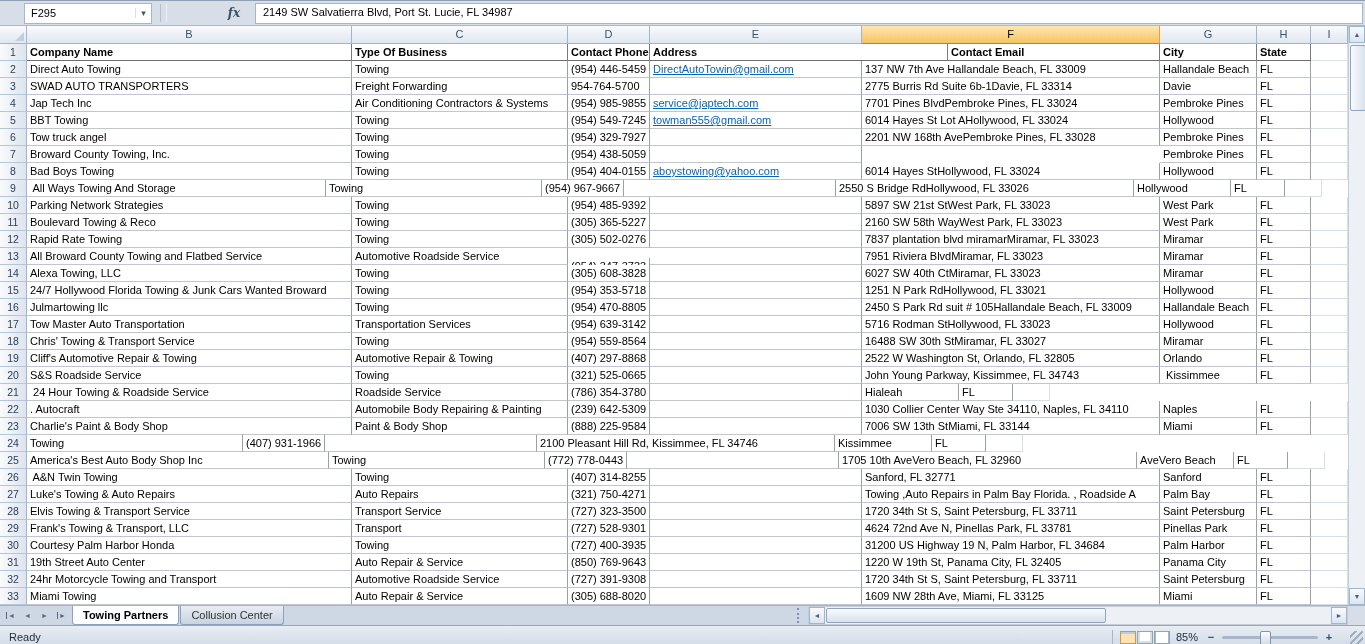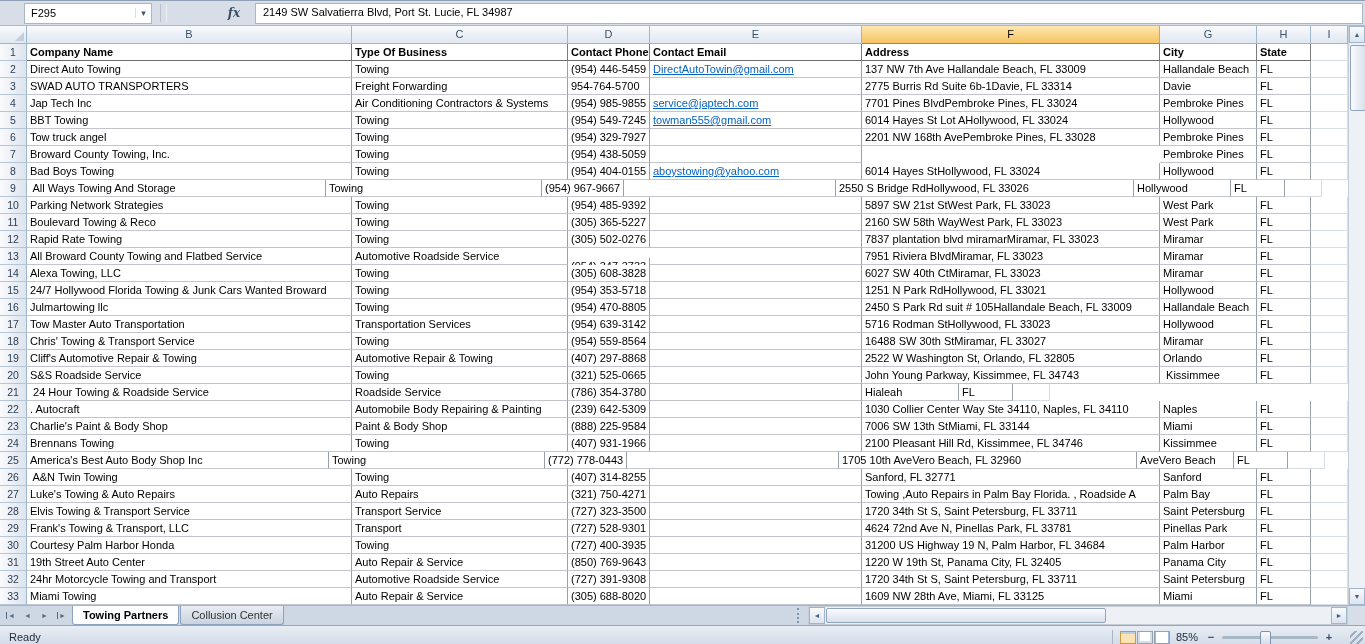--- a/index.html
+++ b/index.html
@@ -122,22 +122,22 @@
             <div class="colh" style="width: 54px;">H</div>
             <div class="colh" style="width: 37px;">I</div>
           </div>
       </div>
       <div id="rows-container">
           <div class="xrow">
             <div class="rownum">1</div>
             <div class="cell hdr" style="width: 325px;">Company Name</div>
             <div class="cell hdr" style="width: 216px;">Type Of Business</div>
             <div class="cell hdr" style="width: 82px;">Contact Phone</div>
+            <div class="cell hdr" style="width: 298px;">Address</div>
             <div class="cell hdr" style="width: 212px;">Contact Email</div>
-            <div class="cell hdr" style="width: 298px;">Address</div>
             <div class="cell hdr" style="width: 97px;">City</div>
             <div class="cell hdr" style="width: 54px;">State</div>
             <div class="cell outside" style="width: 37px;"></div>
           </div>
           <div class="xrow">
             <div class="rownum">2</div>
             <div class="cell" style="width: 325px;">Direct Auto Towing</div>
             <div class="cell" style="width: 216px;">Towing</div>
             <div class="cell" style="width: 82px;">(954) 446-5459</div>
             <div class="cell link" style="width: 212px;">DirectAutoTowin@gmail.com</div>
@@ -371,21 +371,20 @@
             <div class="cell" style="width: 216px;">Paint &amp; Body Shop</div>
             <div class="cell" style="width: 82px;">(888) 225-9584</div>
             <div class="cell" style="width: 212px;"></div>
             <div class="cell" style="width: 298px;">7006 SW 13th StMiami, FL 33144</div>
             <div class="cell" style="width: 97px;">Miami</div>
             <div class="cell" style="width: 54px;">FL</div>
             <div class="cell outside" style="width: 37px;"></div>
           </div>
           <div class="xrow">
             <div class="rownum">24</div>
-            <div class="cell" style="width: 325px;">Brennans Towing</div>
             <div class="cell" style="width: 216px;">Towing</div>
             <div class="cell" style="width: 82px;">(407) 931-1966</div>
             <div class="cell" style="width: 212px;"></div>
             <div class="cell" style="width: 298px;">2100 Pleasant Hill Rd, Kissimmee, FL 34746</div>
             <div class="cell" style="width: 97px;">Kissimmee</div>
             <div class="cell" style="width: 54px;">FL</div>
             <div class="cell outside" style="width: 37px;"></div>
           </div>
           <div class="xrow">
             <div class="rownum">25</div>

